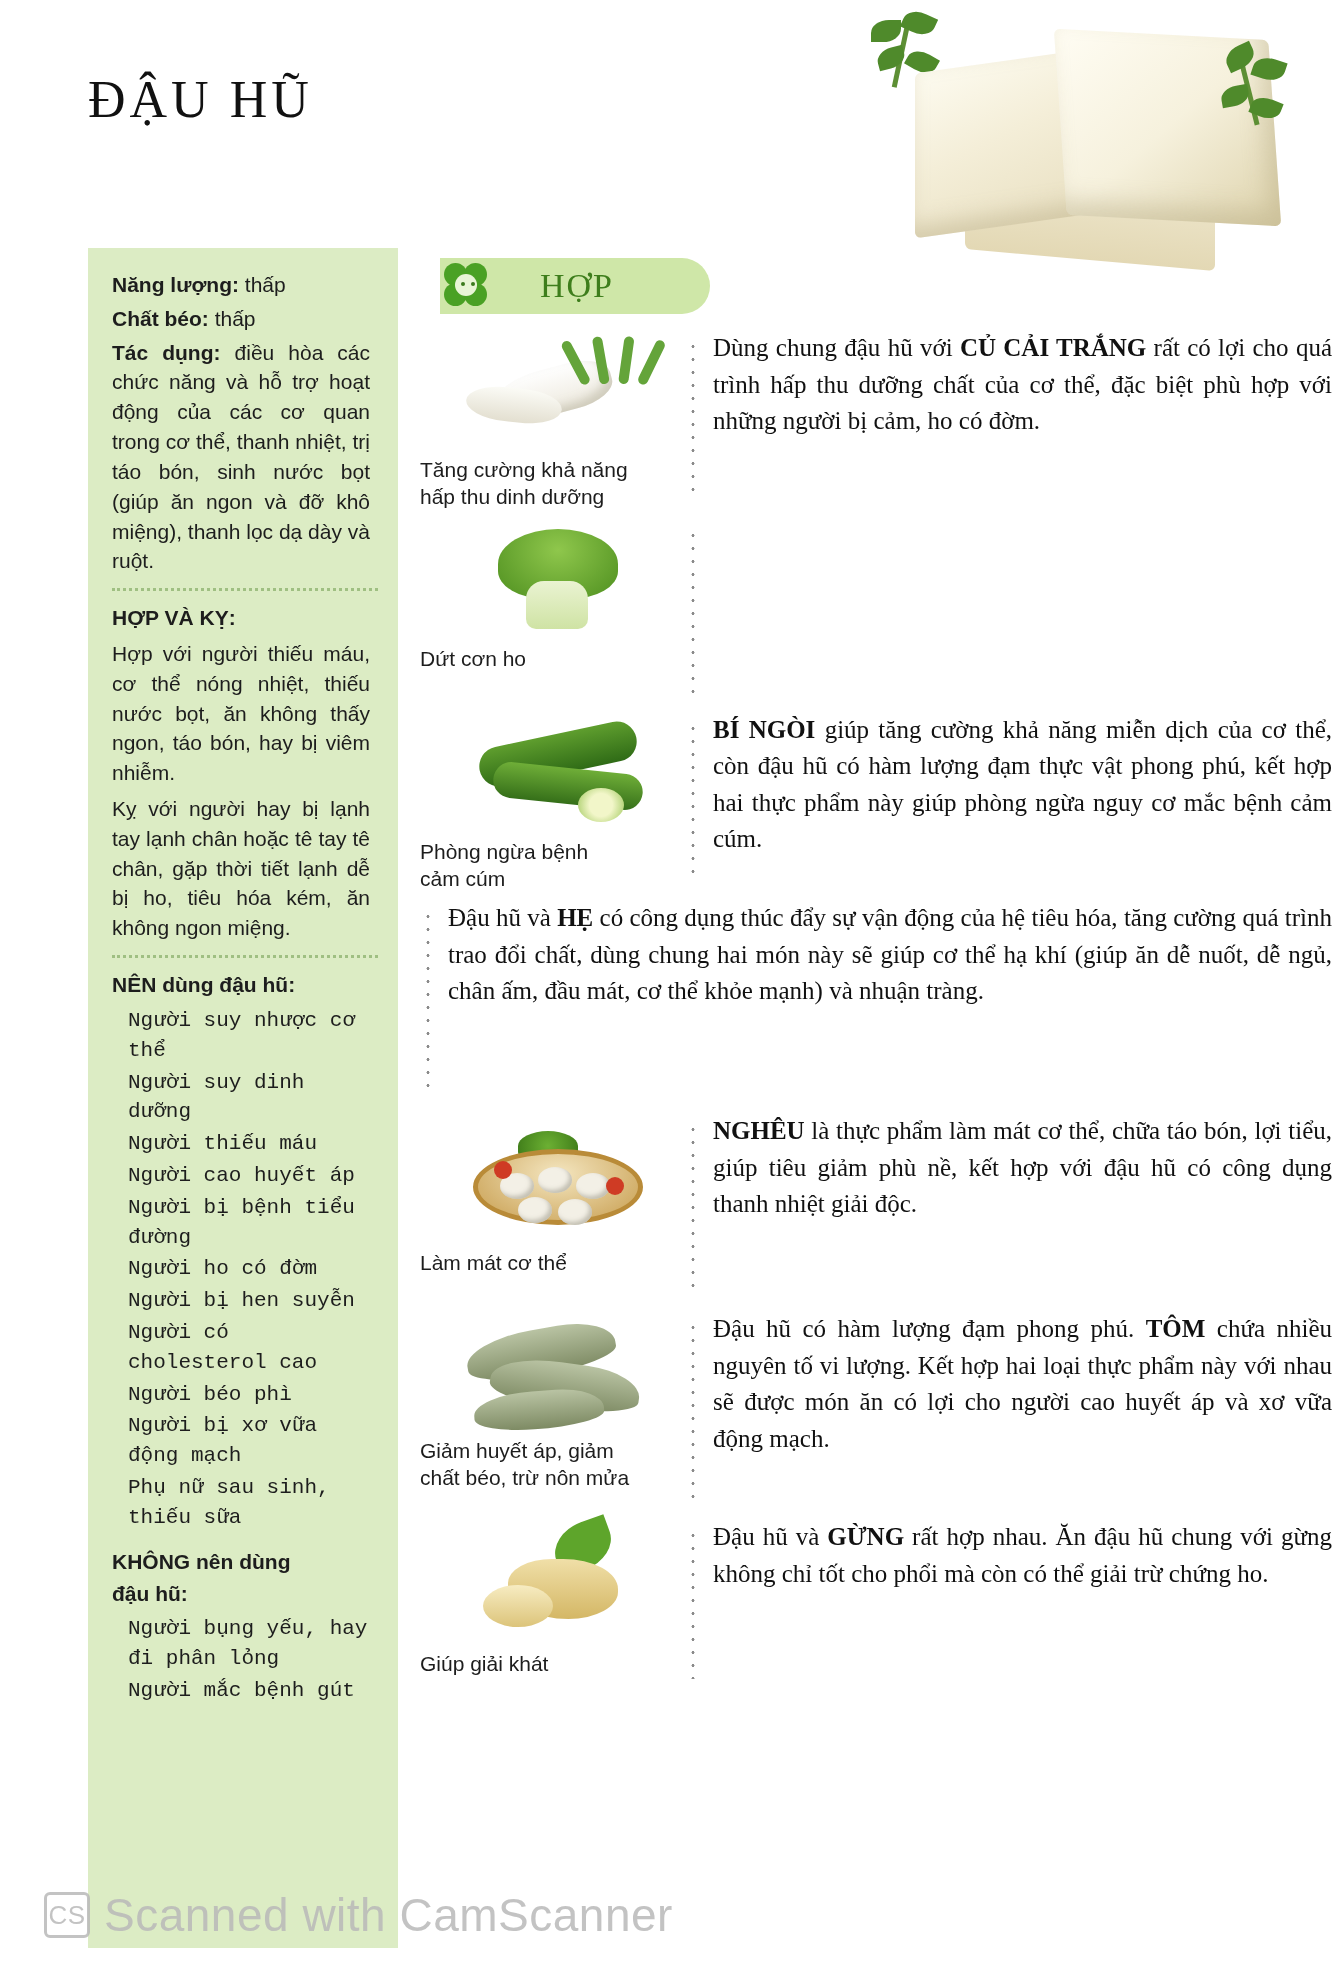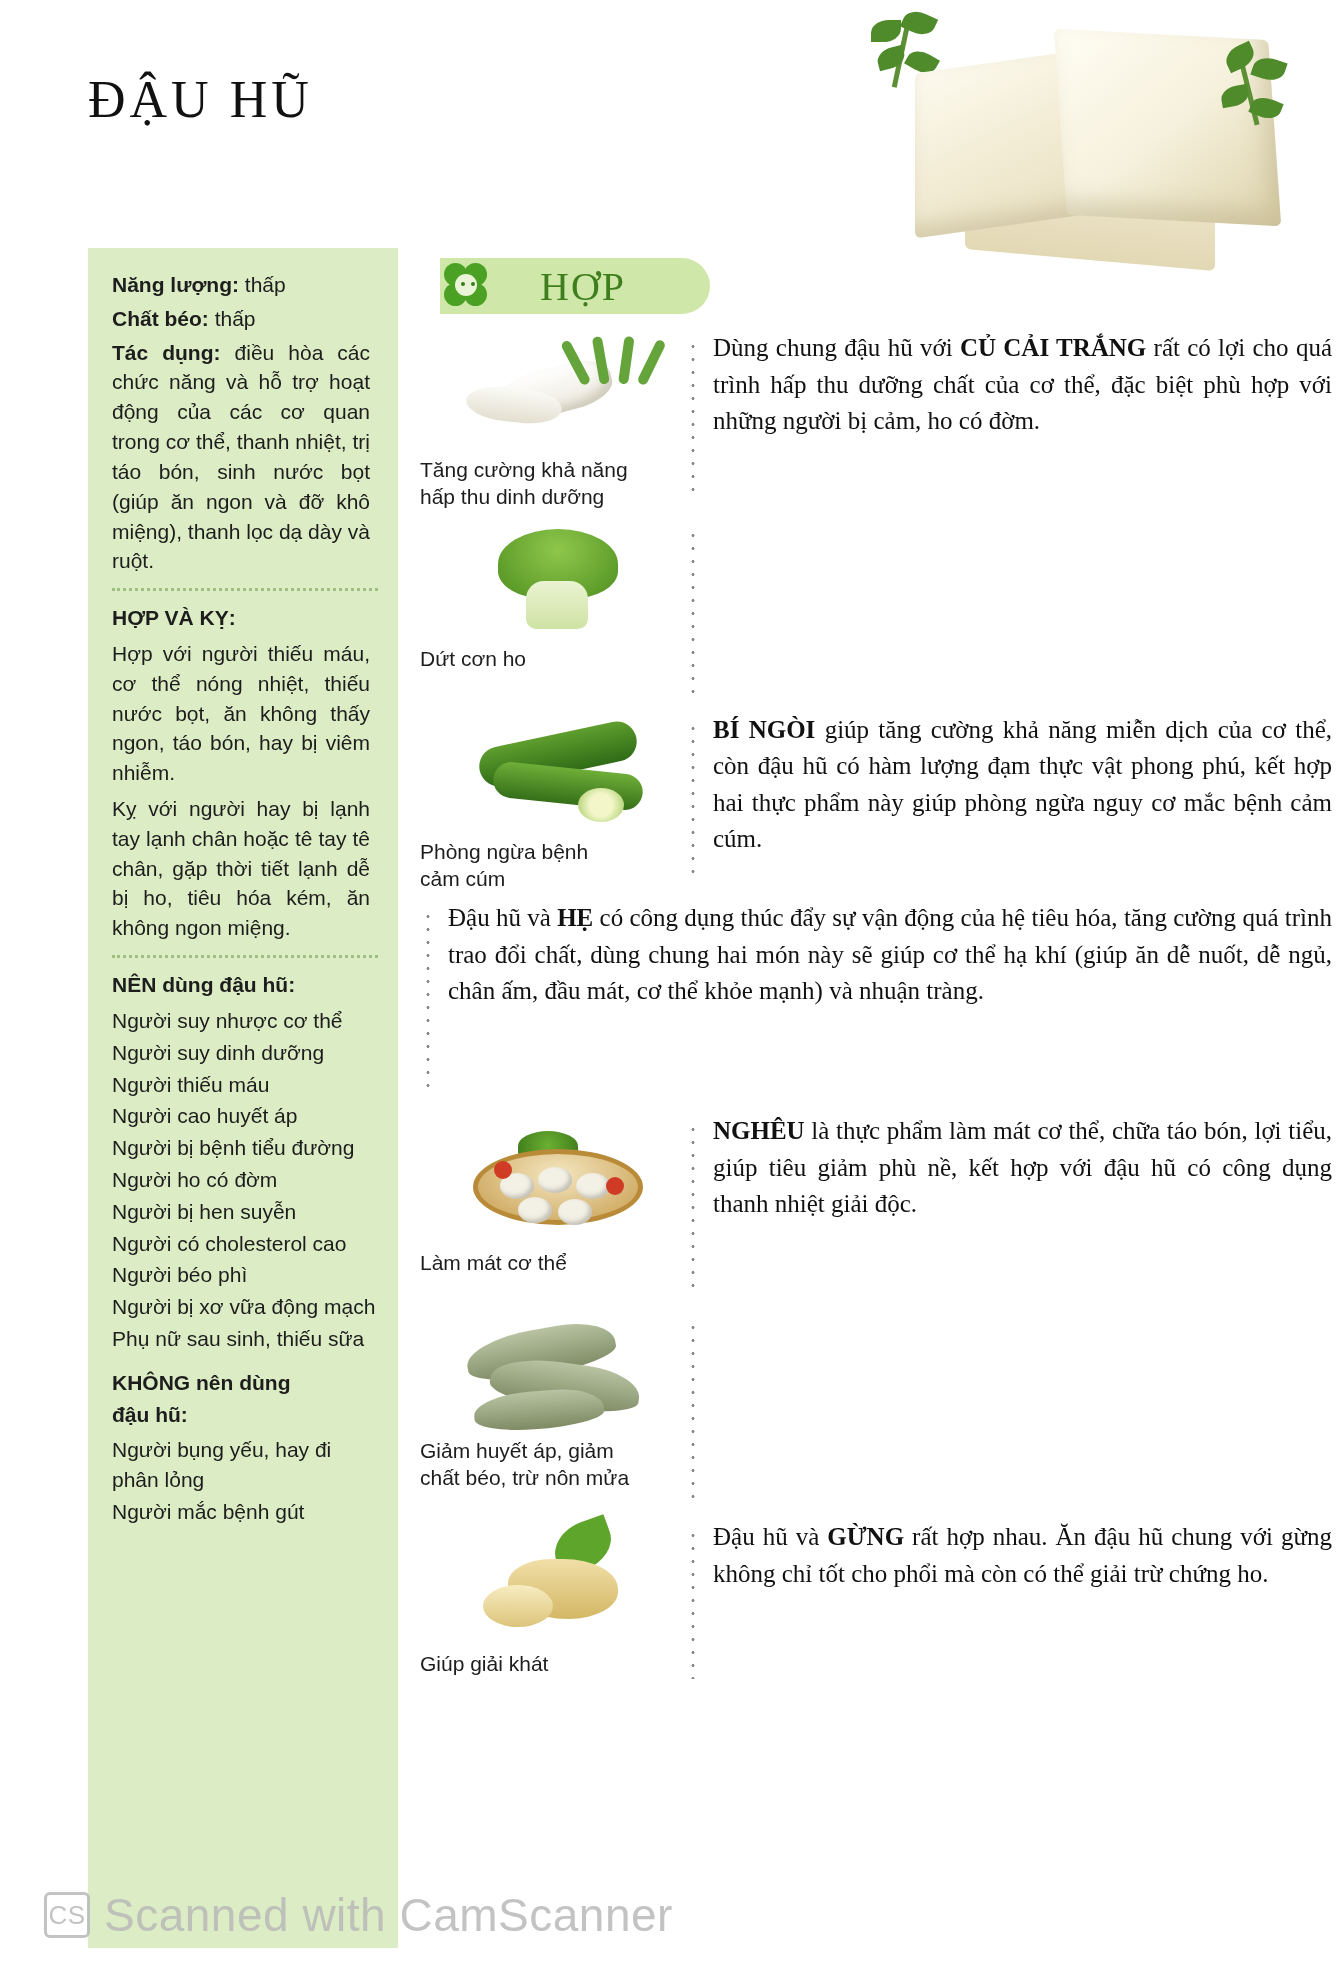--- a/index.html
+++ b/index.html
@@ -80,21 +80,21 @@
   .left-panel b, .left-panel .b { font-weight:bold; }
   .lp-line { margin:0 0 4px 0; }
   .lp-para { margin:0 8px 2px 0; text-align:justify; }
   .dotted-sep {
     border-bottom:3px dotted #9fbf82;
     margin:12px 0 12px 0;
     height:0;
   }
   .lp-head { font-weight:bold; margin:0 0 6px 0; }
   .lp-list { margin:0; padding:0; list-style:none; }
-  .lp-list li { margin:0 0 2px 0; }
+  .lp-list li { margin:0 0 2px 16px;font-family:Liberation Mono, monospace; }
 
   
   .hop-banner {
     position:absolute;
     left:440px; top:258px;
     width:270px; height:56px;
     background:#cfe7a8;
     border-radius:0 28px 28px 0;
     display:flex; align-items:center;
   }
@@ -112,21 +112,21 @@
   .hop-clover .c4 { left:22px; top:22px; }
   .hop-clover .face {
     position:absolute; left:13px; top:13px; width:22px; height:22px;
     border-radius:50%; background:#e9f5d6;
   }
   .hop-clover .eye {
     position:absolute; width:4px; height:4px; background:#3c7a1e; border-radius:50%;
   }
   .hop-label {
     font-family:"Liberation Serif", serif;
-    font-size:40px;
+    font-size:34px;
     color:#3e7e1c;
     margin-left:48px;
     letter-spacing:2px;
   }
 
   
   .items { position:absolute; left:420px; top:330px; width:924px; }
   .item {
     position:relative;
     display:flex;
@@ -454,20 +454,23 @@
       <div class="item-left">
         <div class="thumb art shrimp" style="height:120px;">
           <div class="s" style="left:28px;top:18px;transform:rotate(-10deg);"></div>
           <div class="s" style="left:52px;top:52px;transform:rotate(8deg);"></div>
           <div class="s" style="left:36px;top:80px;width:130px;height:38px;transform:rotate(-4deg);"></div>
         </div>
         <div class="caption" style="white-space:pre-line;">Giảm huyết áp, giảm
 chất béo, trừ nôn mửa</div>
       </div>
       <div class="divider"></div>
+      <div class="item-text">
+        <span>Đậu hũ có hàm lượng đạm phong phú. </span><span class="hi">TÔM</span><span> chứa nhiều nguyên tố vi lượng. Kết hợp hai loại thực phẩm này với nhau sẽ được món ăn có lợi cho người cao huyết áp và xơ vữa động mạch.</span>
+      </div>
     </div>
 
     <div class="item" style="min-height:170px;">
       <div class="item-left">
         <div class="thumb art ginger" style="height:125px;">
           <div class="gl"></div>
           <div class="g1"></div>
           <div class="g2"></div>
         </div>
         <div class="caption" style="white-space:pre-line;">Giúp giải khát</div>

